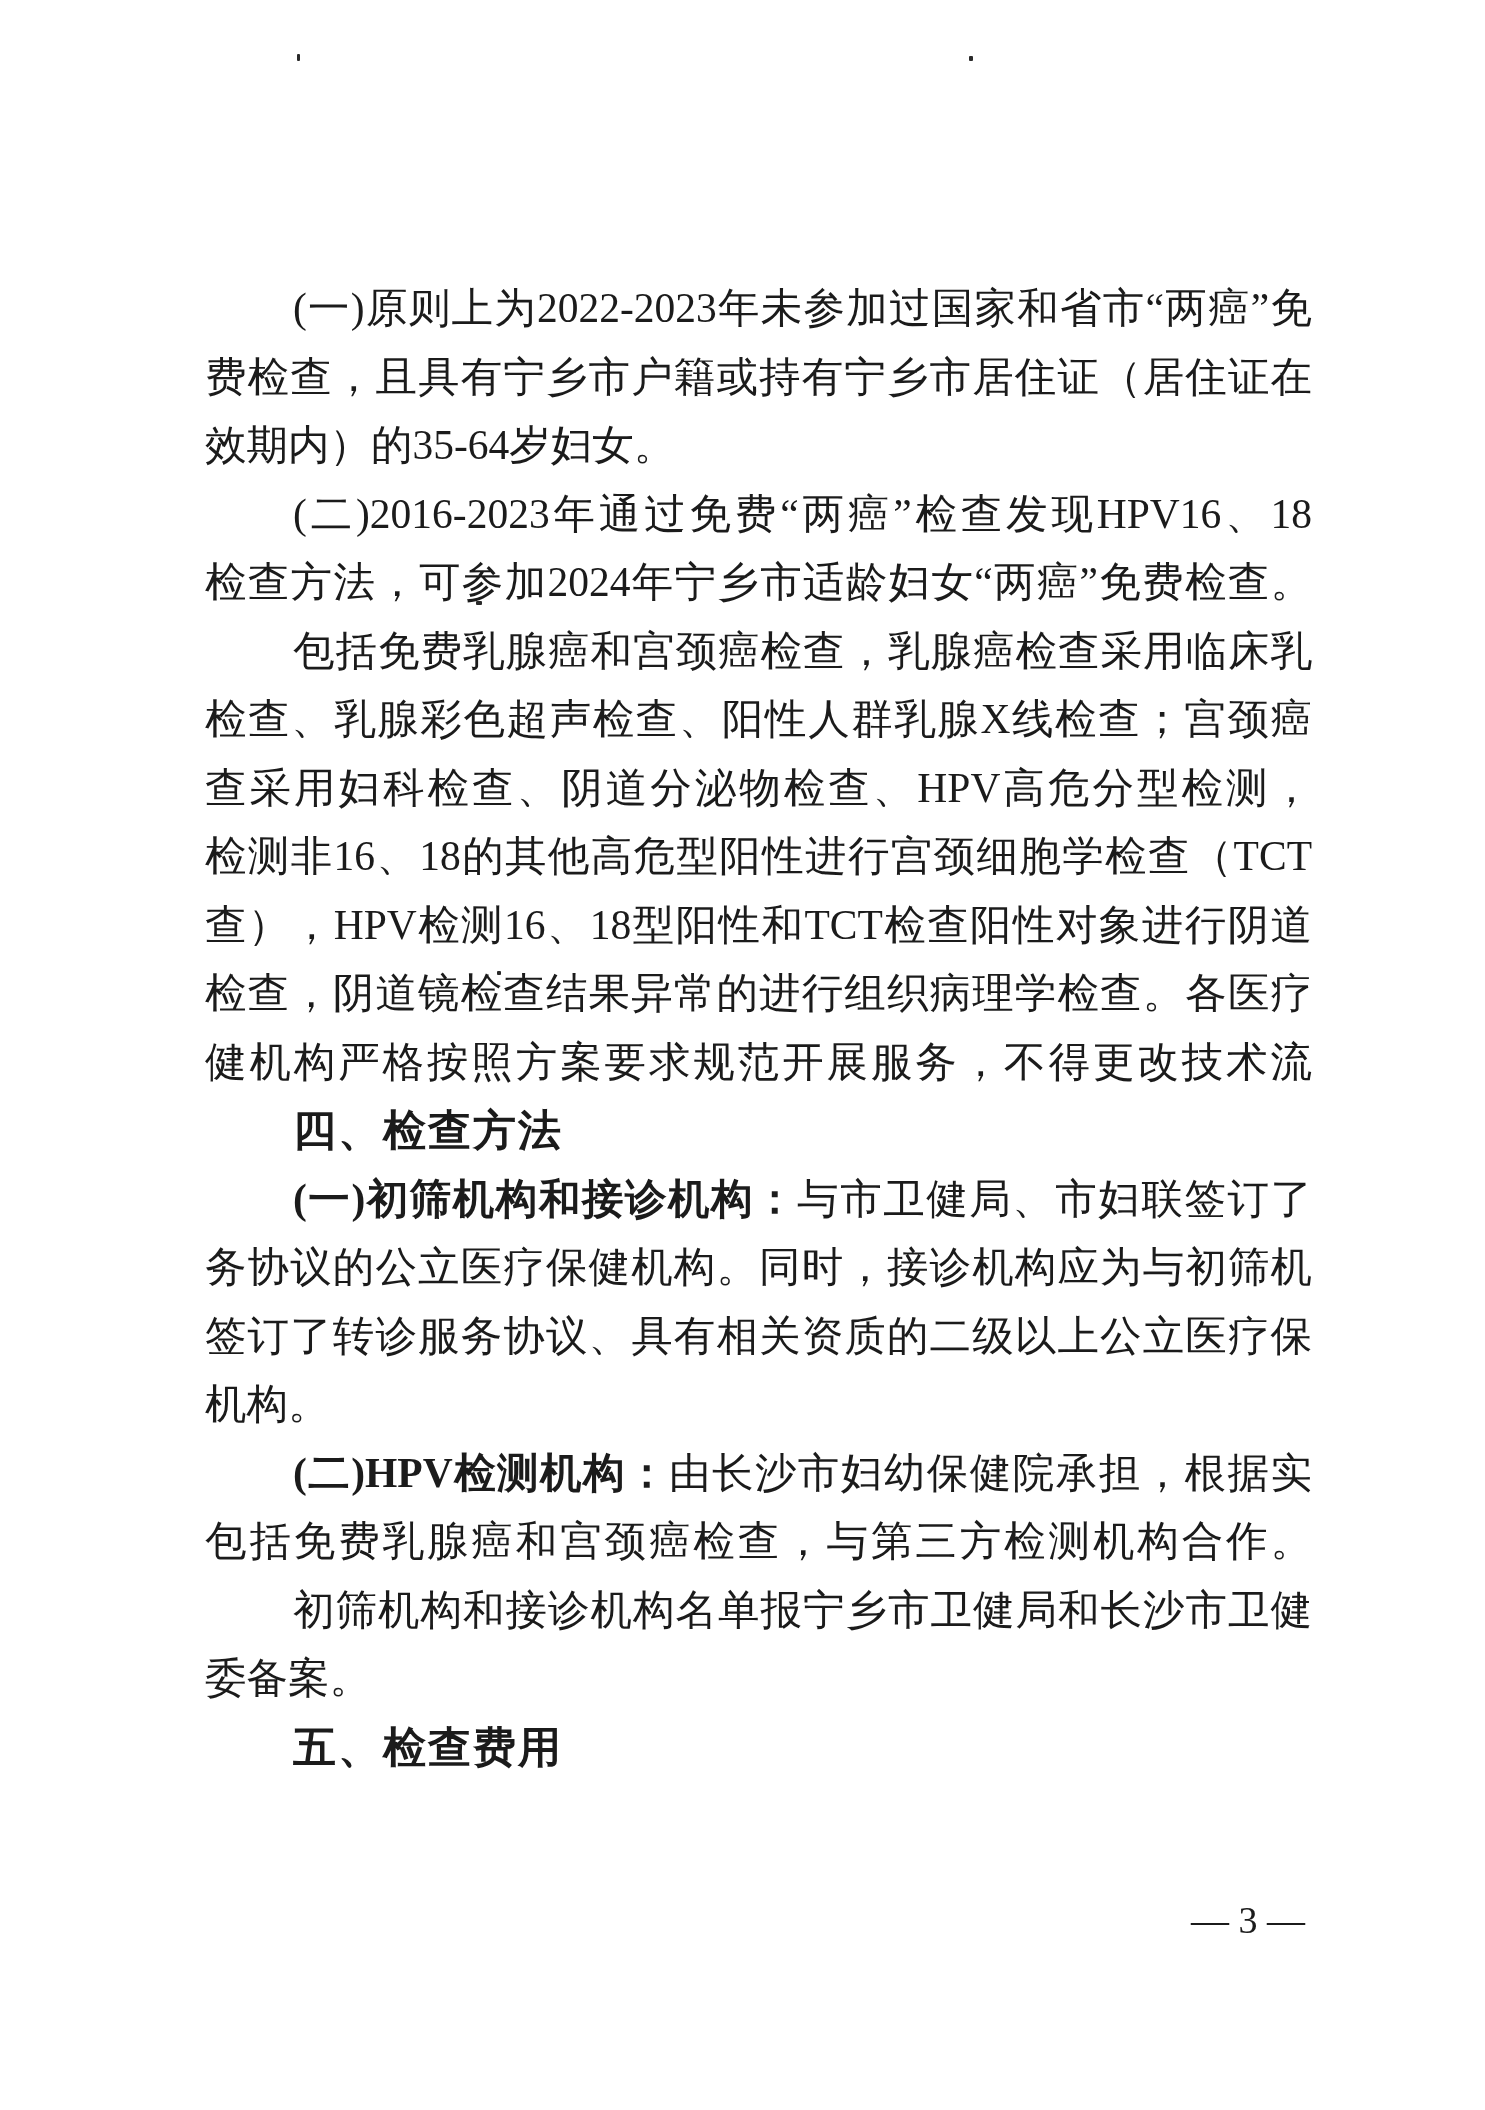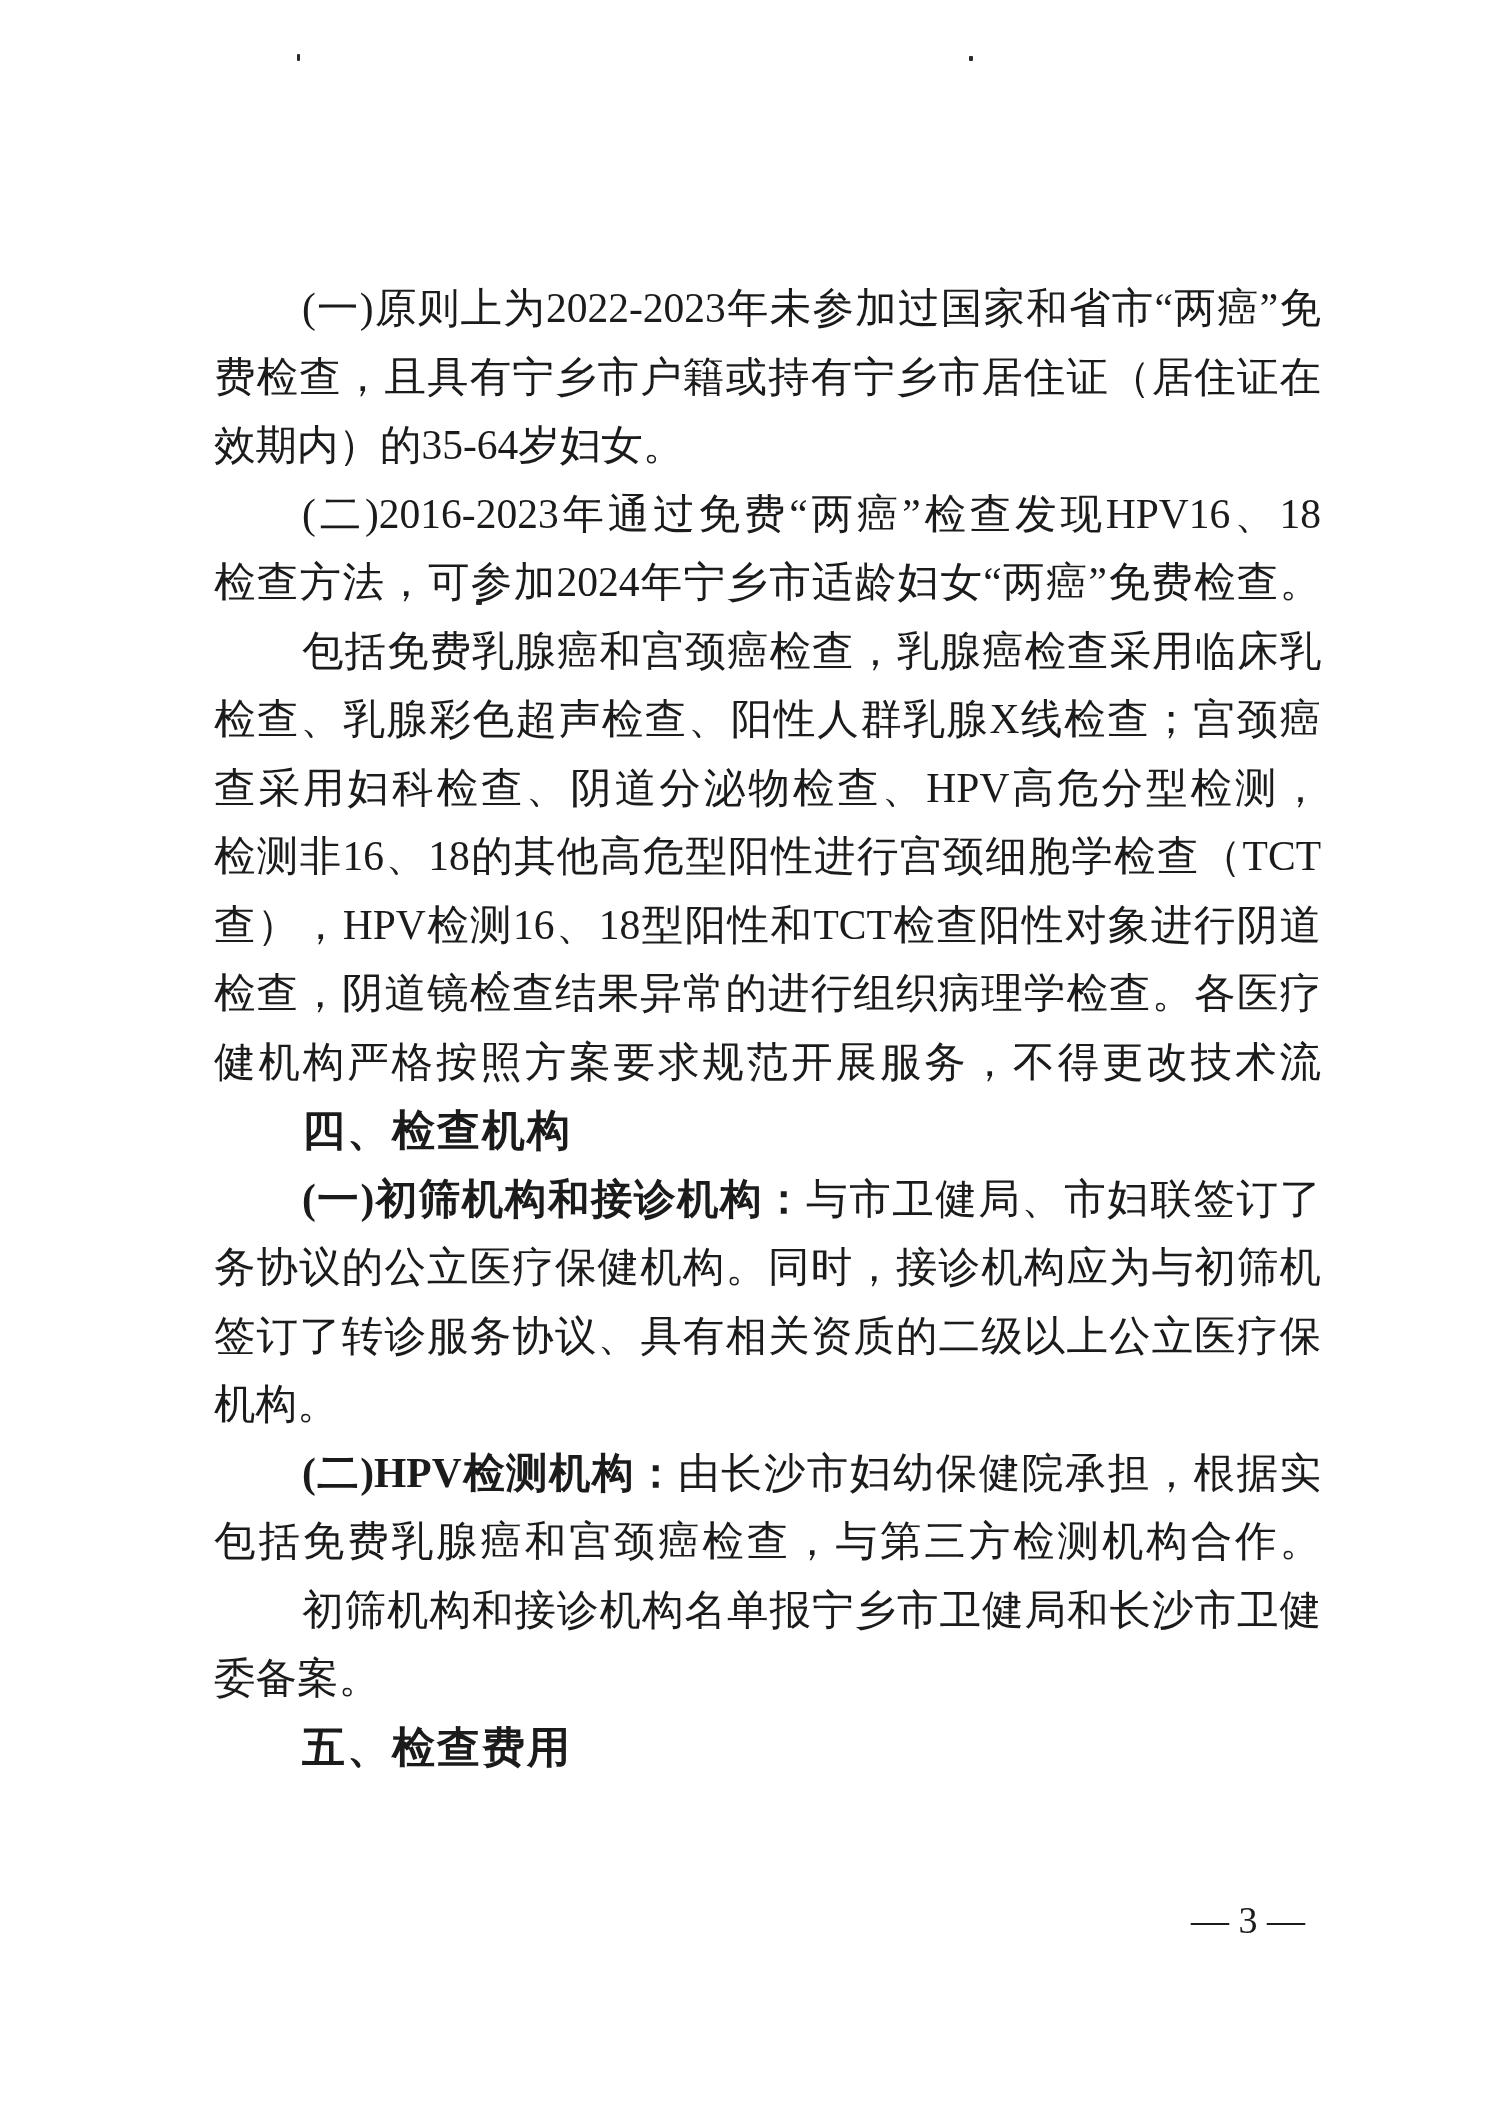--- a/index.html
+++ b/index.html
@@ -10,21 +10,21 @@
     background: #ffffff;
     overflow: hidden;
   }
   .sheet {
     position: absolute;
     inset: 0;
     background: #ffffff;
   }
   .body-text {
     position: absolute;
-    left: 214px;
+    left: 205px;
     top: 274px;
     width: 1107px;
     font-family: "Liberation Serif", "DejaVu Serif", serif;
     font-size: 41.5px;
     line-height: 68.5px;
     color: #1b1b1b;
     -webkit-font-smoothing: none;
   }
   .line {
     text-align: justify;
@@ -85,21 +85,21 @@
     <div class="line end"><span>效期内）的35-64岁妇女。</span></div>
     <div class="line ind"><span>(二)2016-2023年通过免费“两癌”检查发现HPV16、18</span></div>
     <div class="line"><span>检查方法，可参加2024年宁乡市适龄妇女“两癌”免费检查。</span></div>
     <div class="line ind"><span>包括免费乳腺癌和宫颈癌检查，乳腺癌检查采用临床乳腺</span></div>
     <div class="line"><span>检查、乳腺彩色超声检查、阳性人群乳腺X线检查；宫颈癌检</span></div>
     <div class="line"><span>查采用妇科检查、阴道分泌物检查、HPV高危分型检测，HPV</span></div>
     <div class="line"><span>检测非16、18的其他高危型阳性进行宫颈细胞学检查（TCT检</span></div>
     <div class="line"><span>查），HPV检测16、18型阳性和TCT检查阳性对象进行阴道镜</span></div>
     <div class="line"><span>检查，阴道镜检查结果异常的进行组织病理学检查。各医疗保</span></div>
     <div class="line"><span>健机构严格按照方案要求规范开展服务，不得更改技术流程。</span></div>
-    <div class="line ind hd"><span>四、检查机构</span></div>
+    <div class="line ind hd"><span>四、检查方法</span></div>
     <div class="line ind"><span class="lead">(一)初筛机构和接诊机构：</span><span>与市卫健局、市妇联签订了服</span></div>
     <div class="line"><span>务协议的公立医疗保健机构。同时，接诊机构应为与初筛机构</span></div>
     <div class="line"><span>签订了转诊服务协议、具有相关资质的二级以上公立医疗保健</span></div>
     <div class="line end"><span>机构。</span></div>
     <div class="line ind"><span class="lead">(二)HPV检测机构：</span><span>由长沙市妇幼保健院承担，根据实际</span></div>
     <div class="line"><span>包括免费乳腺癌和宫颈癌检查，与第三方检测机构合作。</span></div>
     <div class="line ind"><span>初筛机构和接诊机构名单报宁乡市卫健局和长沙市卫健</span></div>
     <div class="line end"><span>委备案。</span></div>
     <div class="line ind hd"><span>五、检查费用</span></div>
   </div>

